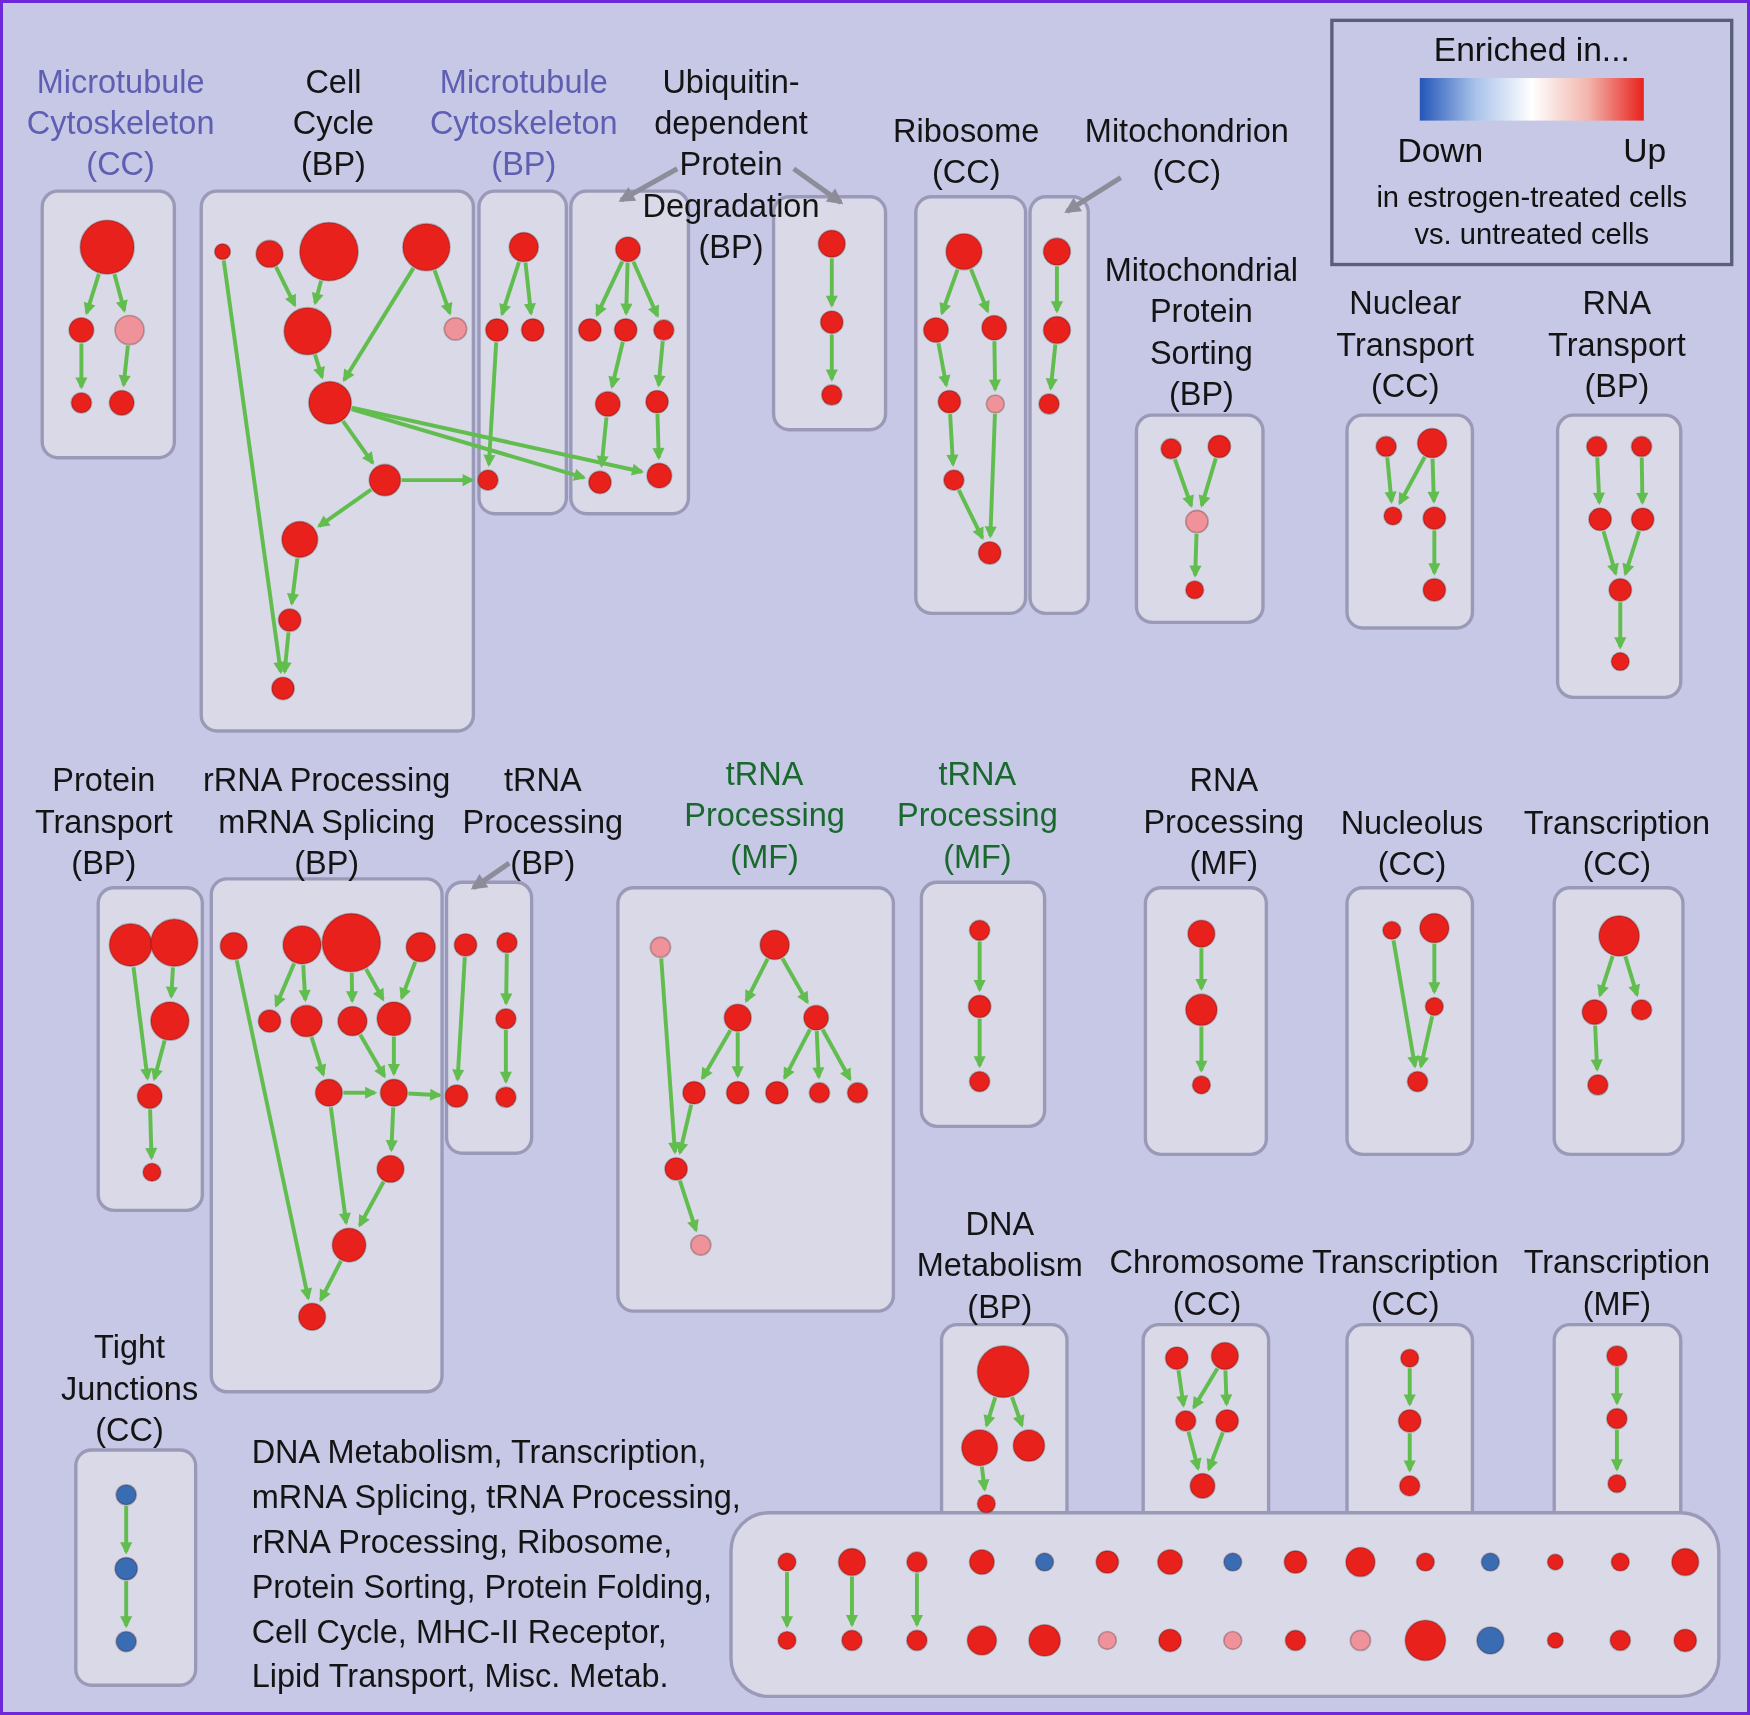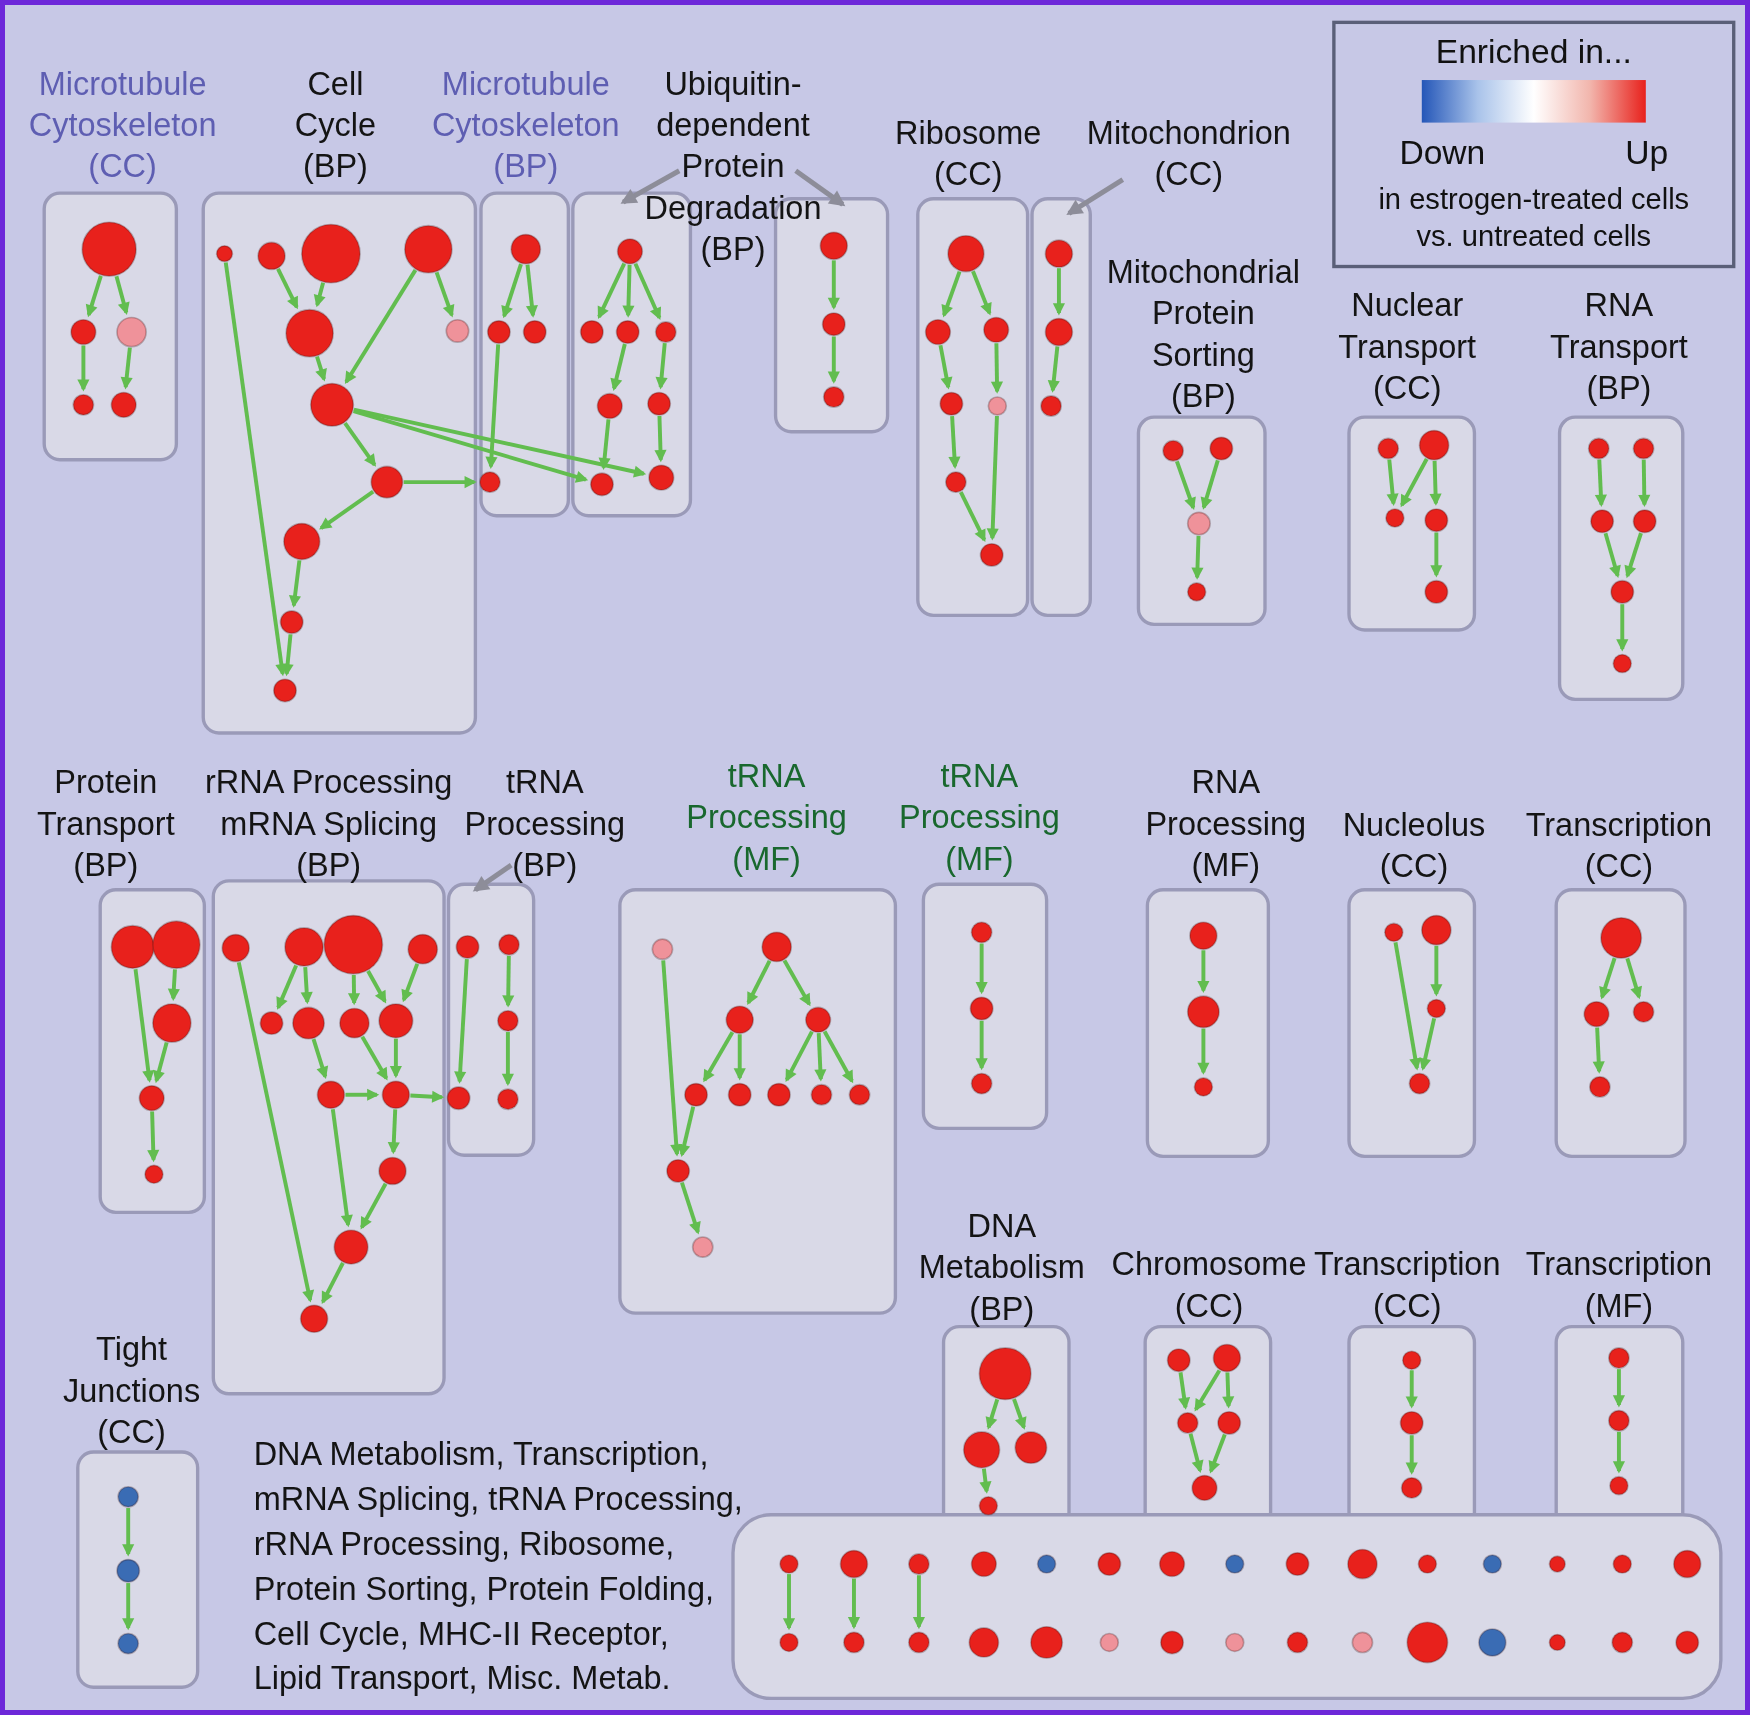--- a/index.html
+++ b/index.html
@@ -1,17 +1,17 @@
 <!DOCTYPE html>
 <html style="--bg: #c7c8e6; --box-fill: #d9d9e7; --box-border: #9a9ab8; --edge-green: #62bd4f; --ann-gray: #8d8d99;"><head>
 <meta charset="utf-8">
 <style>
   html,body{margin:0;padding:0;background:#c7c8e6;}
   #canvas{position:relative;width:1750px;height:1715px;background:var(--bg,#c7c8e6);
-          border:5px solid #6d28d9;box-sizing:border-box;overflow:hidden;
+          border:3px solid #6d28d9;box-sizing:border-box;overflow:hidden;
           font-family:"Liberation Sans","DejaVu Sans",sans-serif;}
   #stage{position:absolute;left:0;top:0;width:1562px;height:1531px;
          transform:scale(1.12);transform-origin:0 0;}
   #diagram{position:absolute;left:0;top:0;}
   #labels{position:absolute;left:0;top:0;width:100%;height:100%;pointer-events:none;}
   .cbox{fill:var(--box-fill,#d9d9e7);stroke:var(--box-border,#9a9ab8);stroke-width:3;}
   .node{stroke:rgba(60,25,25,.28);stroke-width:1.5;}
   .edge{stroke:var(--edge-green,#62bd4f);stroke-width:3.5;fill:none;}
   .annarrow{stroke:var(--ann-gray,#8d8d99);stroke-width:4.5;}
   .cluster-label{position:absolute;transform:translateX(-50%);text-align:center;

